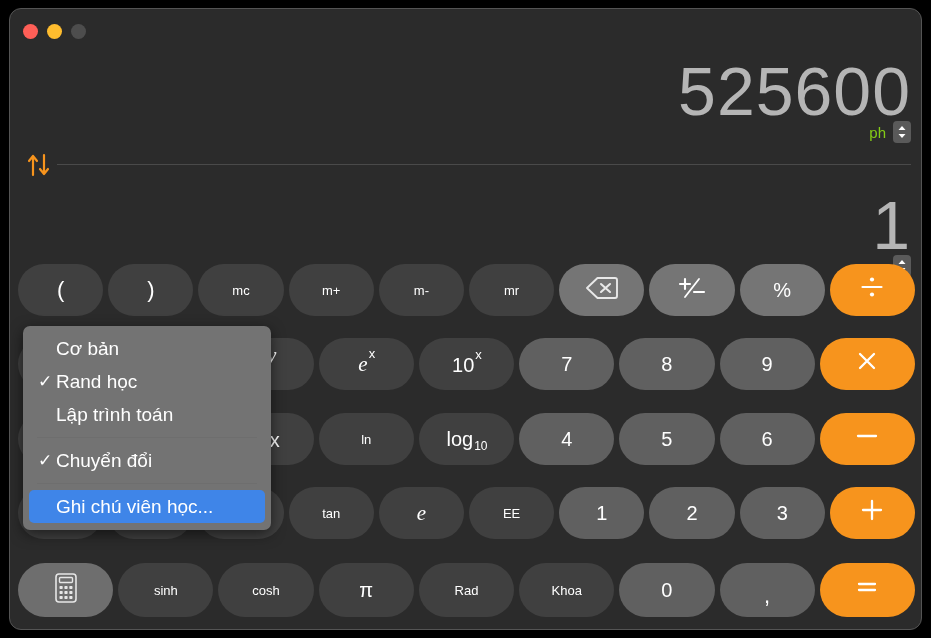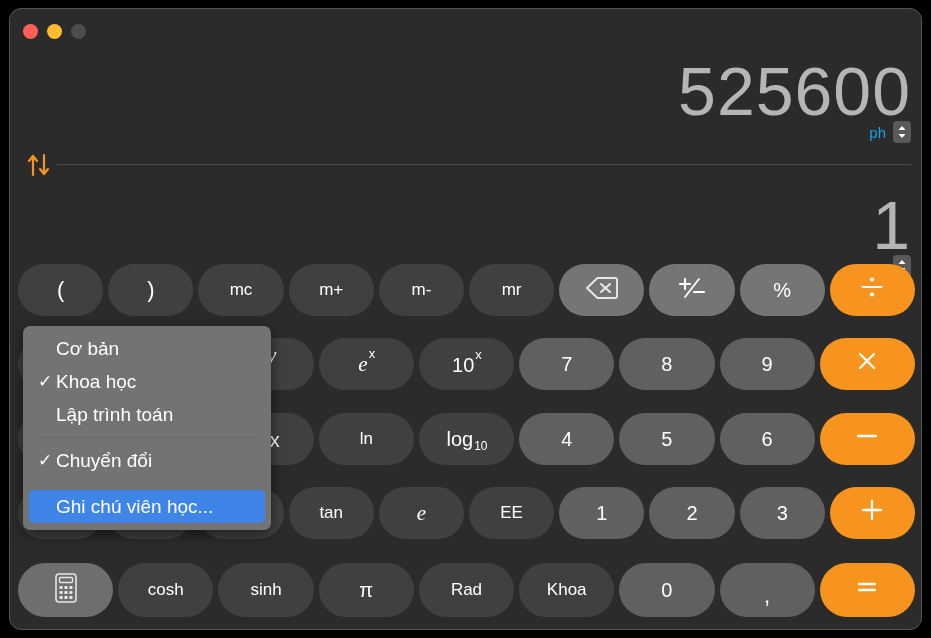--- a/index.html
+++ b/index.html
@@ -71,21 +71,21 @@
   }
   .unit-line {
     margin-top: 6px;
     display: flex;
     justify-content: flex-end;
     align-items: center;
     gap: 7px;
     height: 22px;
   }
   .unit-label {
-    color: #0ea5e9;
+    color: #84cc16;
     font-size: 15px;
   }
   .stepper {
     width: 18px;
     height: 22px;
     border-radius: 4px;
     background: #5a5a5a;
     display: flex;
     flex-direction: column;
     align-items: center;
@@ -163,21 +163,21 @@
     top: -5px;
     left: 1px;
   }
   .key .sub {
     font-size: 12px;
     position: relative;
     top: 4px;
     left: 1px;
   }
   .key .ital { font-style: italic; font-family: "Liberation Serif", serif; font-size: 21px; }
-  .key.small-lbl { font-size: 17px; }
+  .key.small-lbl { font-size: 13px; }
   .key.paren { font-size: 22px; }
   .key.comma { font-size: 22px; align-items: flex-end; padding-bottom: 8px; box-sizing: border-box;}
 
   
   #context-menu {
     position: absolute;
     left: 13px;
     top: 317px;
     width: 248px;
     background: #737373;
@@ -414,24 +414,24 @@
           <rect x="4.5" y="18" width="3.2" height="3.0" rx="0.7"></rect>
           <rect x="9.4" y="18" width="3.2" height="3.0" rx="0.7"></rect>
           <rect x="14.3" y="18" width="3.2" height="3.0" rx="0.7"></rect>
           <rect x="4.5" y="23" width="3.2" height="3.0" rx="0.7"></rect>
           <rect x="9.4" y="23" width="3.2" height="3.0" rx="0.7"></rect>
           <rect x="14.3" y="23" width="3.2" height="3.0" rx="0.7"></rect>
         </g>
       </svg></span>
         </div>
         <div class="key dim small-lbl">
+          <span>sinh</span>
+        </div>
+        <div class="key dim small-lbl">
           <span>cosh</span>
-        </div>
-        <div class="key dim small-lbl">
-          <span>sinh</span>
         </div>
         <div class="key dim">
           <span>π</span>
         </div>
         <div class="key dim small-lbl">
           <span>Rad</span>
         </div>
         <div class="key dim small-lbl">
           <span>Khoa</span>
         </div>
@@ -449,21 +449,21 @@
       </div>
   </div>
 
   <div id="context-menu">
       <div class="menu-item">
         <span class="check"></span>
         <span>Cơ bản</span>
       </div>
       <div class="menu-item">
         <span class="check">✓</span>
-        <span>Khoa học</span>
+        <span>Rand học</span>
       </div>
       <div class="menu-item">
         <span class="check"></span>
         <span>Lập trình toán</span>
       </div>
       <div class="menu-sep"></div>
       <div class="menu-item">
         <span class="check">✓</span>
         <span>Chuyển đổi</span>
       </div>

